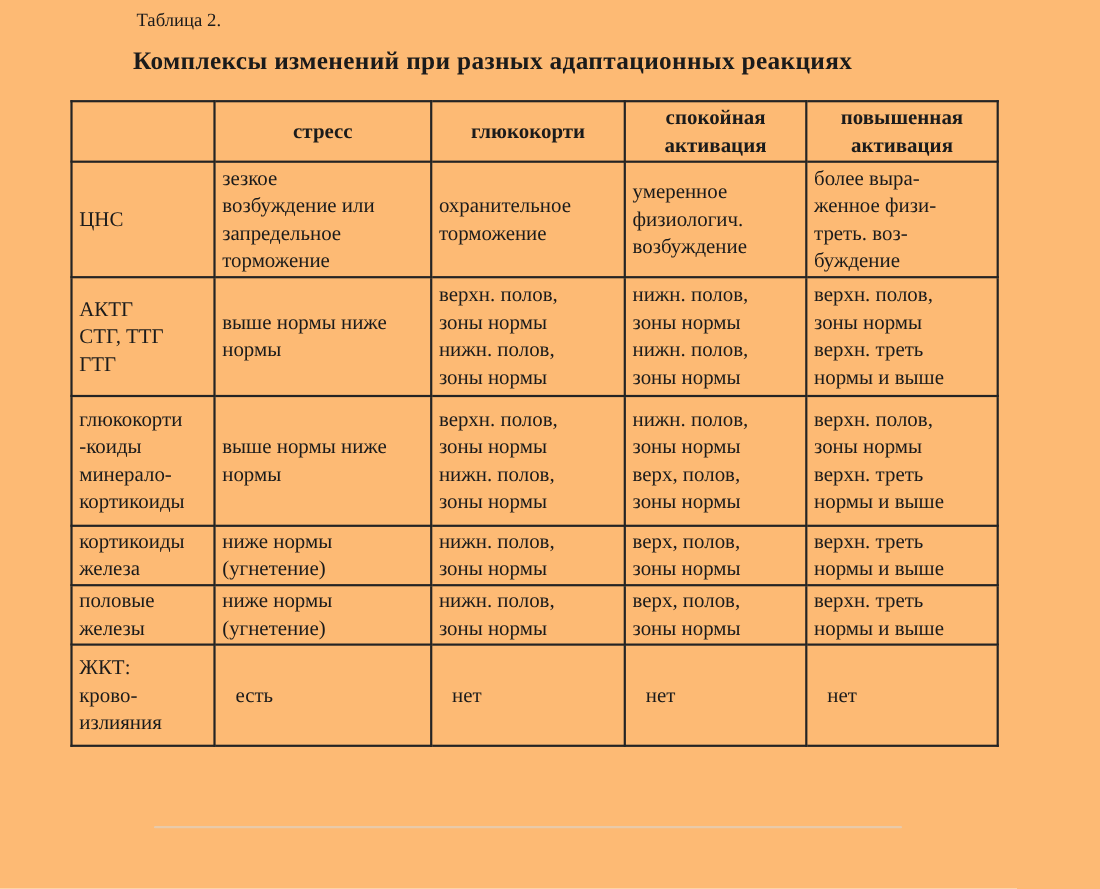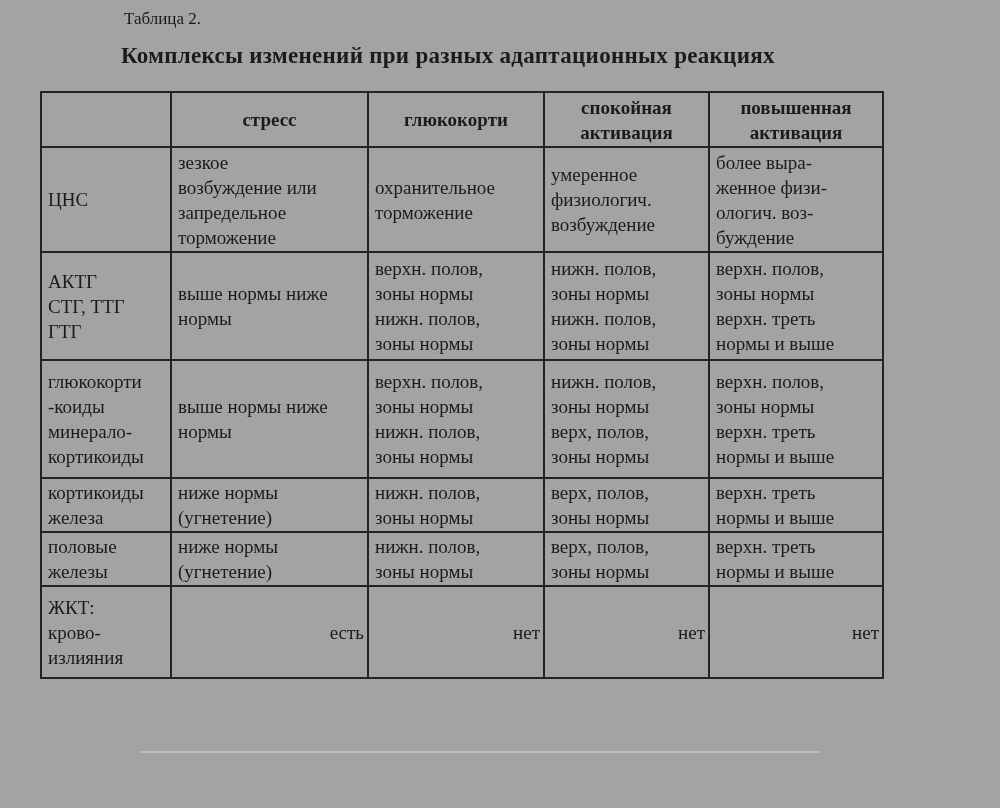--- a/index.html
+++ b/index.html
@@ -1,43 +1,43 @@
 <!DOCTYPE html>
 <html><head>
 <meta charset="utf-8">
 <style>
   html, body { margin:0; padding:0; background:#ffffff; }
   .page {
     position:relative; width:1000px; height:808px;
-    background:#a3a3a3; overflow:hidden;
+    background:#fdba74; overflow:hidden;
     font-family:"Liberation Serif", serif; color:#1b1b1b;
   }
   .caption {
     position:absolute; left:124px; top:9px;
     font-size:17px; line-height:20px;
   }
   .title {
     position:absolute; left:121px; top:42px;
     font-size:23px; line-height:28px; letter-spacing:0.3px; white-space:nowrap;font-weight:bold;
   }
   table.data-table {
-    position:absolute; left:40px; top:91px;
+    position:absolute; left:64px; top:91px;
     width:842px; table-layout:fixed; border-collapse:collapse;
   }
   .data-table th, .data-table td {
     border:2px solid #242424;
     font-size:19px; line-height:25px; font-weight:normal;
     vertical-align:middle; text-align:left;
     padding:1px 3px 1px 6px;
     white-space:pre-line; overflow:hidden;
   }
   .data-table thead th {
     font-weight:bold; text-align:center; padding:1px 2px;
   }
-  .data-table td.center { text-align:right; padding-left:7px; }
+  .data-table td.center { text-align:left; padding-left:18px; }
   tr.rhdr { height:55px; }
   tr.r1 { height:105px; }
   tr.r2 { height:108px;font-family:Liberation Serif, serif; }
   tr.r3 { height:86px; }
   tr.r4 { height:118px; }
   tr.r5 { height:50px; }
   tr.r6 { height:52px;margin-top:33px; }
   tr.r7 { height:92px; }
   .scan-artifact {
     position:absolute; left:140px; top:751px; width:680px; height:2px;
@@ -76,21 +76,21 @@
 возбуждение или
 запредельное
 торможение</td>
         <td>охранительное
 торможение</td>
         <td>умеренное
 физиологич.
 возбуждение</td>
         <td>более выра-
 женное физи-
-ологич. воз-
+треть. воз-
 буждение</td>
       </tr>
       <tr class="r2">
         <td>АКТГ
 СТГ, ТТГ
 ГТГ</td>
         <td>выше нормы ниже
 нормы</td>
         <td>верхн. полов,
 зоны нормы

